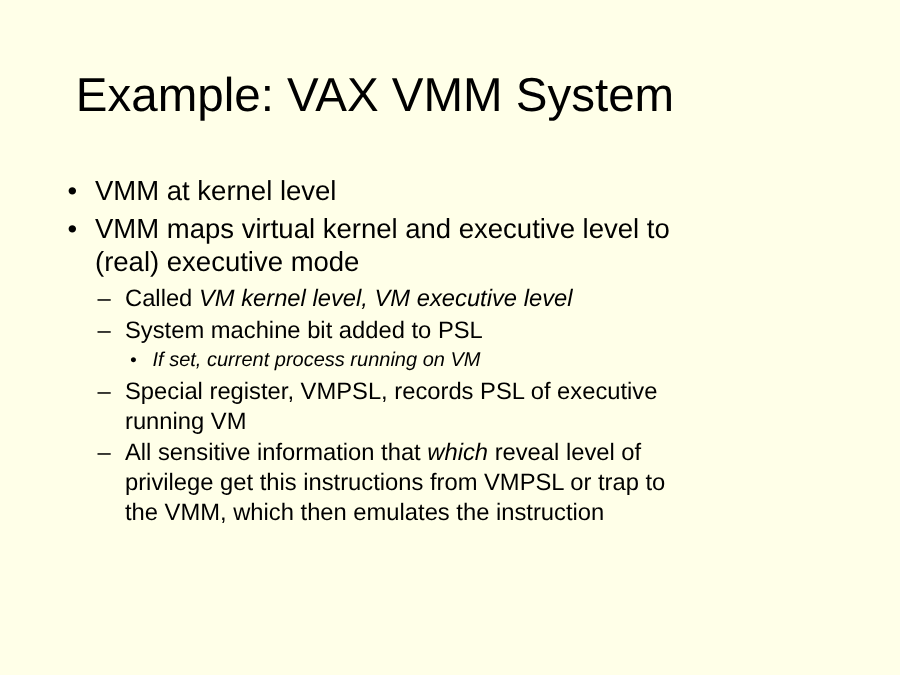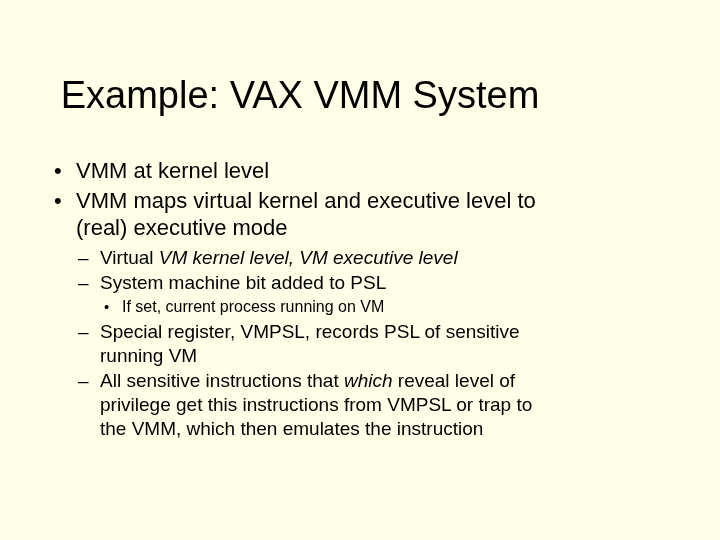--- a/index.html
+++ b/index.html
@@ -8,21 +8,21 @@
     width: 720px;
     height: 540px;
     background: #ffffe8;
     font-family: Verdana, Geneva, sans-serif;
     color: #000;
   }
   .slide {
     width: 600px;
     height: 540px;
     box-sizing: border-box;
-    padding: 74px 50px 40px 50px;
+    padding: 56px 50px 40px 50px;
     position: relative;
   }
   .title {
     text-align: center;
     font-size: 38px;
     font-weight: 400;
     margin: 0 0 40px 0;
     letter-spacing: 0px;
   }
   ul.b1 {
@@ -66,20 +66,21 @@
     list-style: none;
     padding: 0;
     margin: 2px 0 2px 0;
     font-size: 16px;
     line-height: 1.3;
   }
   ul.b3 > li {
     position: relative;
     padding-left: 22px;
     margin: 0 0 2px 0;
+    font-style: italic;
   }
   ul.b3 > li::before {
     content: "•";
     position: absolute;
     left: 4px;
     top: 0;
     font-size: 15px;
   }
   .ital { font-style: italic; }
 </style>
@@ -91,33 +92,33 @@
 
   <ul class="b1">
     <li>
       <span>VMM at kernel level</span>
     </li>
     <li>
       <span>VMM maps virtual kernel and executive level to (real) executive mode</span>
 
       <ul class="b2">
         <li>
-          <span>Virtual </span><span class="ital">VM kernel level, VM executive level</span>
+          <span>Called </span><span class="ital">VM kernel level, VM executive level</span>
         </li>
         <li>
           <span>System machine bit added to PSL</span>
 
           <ul class="b3">
             <li>
               <span>If set, current process running on VM</span>
             </li>
           </ul>
         </li>
         <li>
-          <span>Special register, VMPSL, records PSL of sensitive running VM</span>
+          <span>Special register, VMPSL, records PSL of executive running VM</span>
         </li>
         <li>
-          <span>All sensitive instructions that </span><span class="ital">which</span><span> reveal level of privilege get this instructions from VMPSL or trap to the VMM, which then emulates the instruction</span>
+          <span>All sensitive information that </span><span class="ital">which</span><span> reveal level of privilege get this instructions from VMPSL or trap to the VMM, which then emulates the instruction</span>
         </li>
       </ul>
     </li>
   </ul>
 </div>
 
 </body></html>

